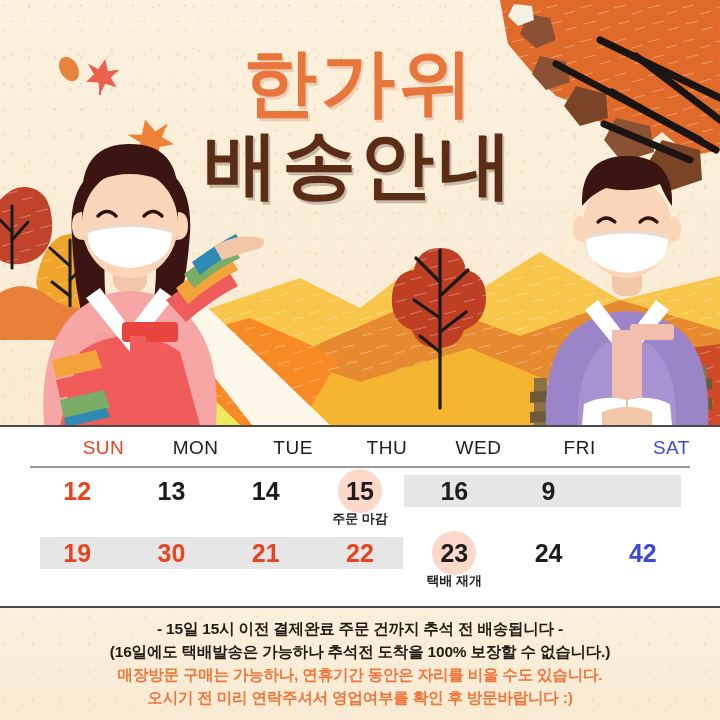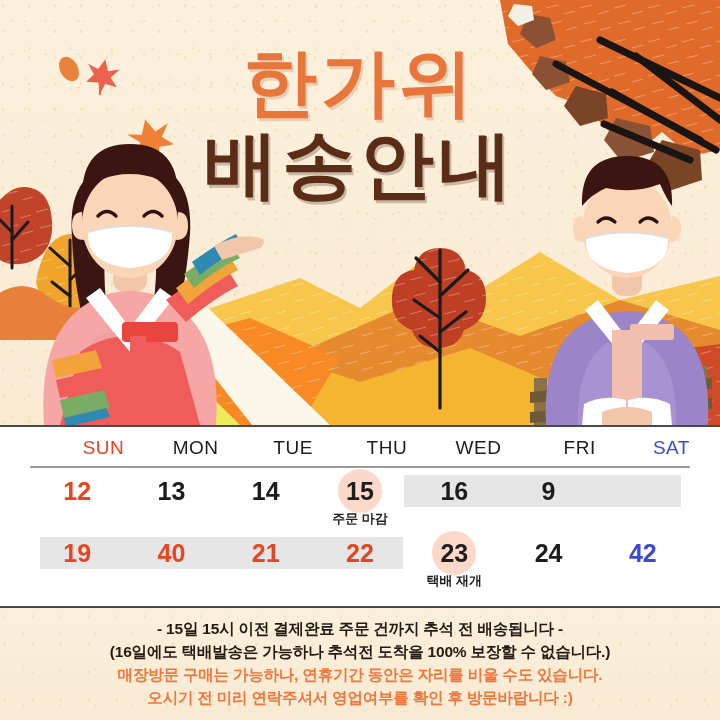--- a/index.html
+++ b/index.html
@@ -442,21 +442,21 @@
         </div>
       </div>
 
       <div class="week">
         <div class="band" style="left:1.5%;width:55%;"></div>
         <div class="day-row">
           <div class="day-cell">
             <span class="day-num red">19</span>
           </div>
           <div class="day-cell">
-            <span class="day-num red">40</span>
+            <span class="day-num red">30</span>
           </div>
           <div class="day-cell">
             <span class="day-num red">21</span>
           </div>
           <div class="day-cell">
             <span class="day-num red">22</span>
           </div>
           <div class="day-cell">
             <span class="day-num circled">23</span>
             <span class="day-note">택배 재개</span>

